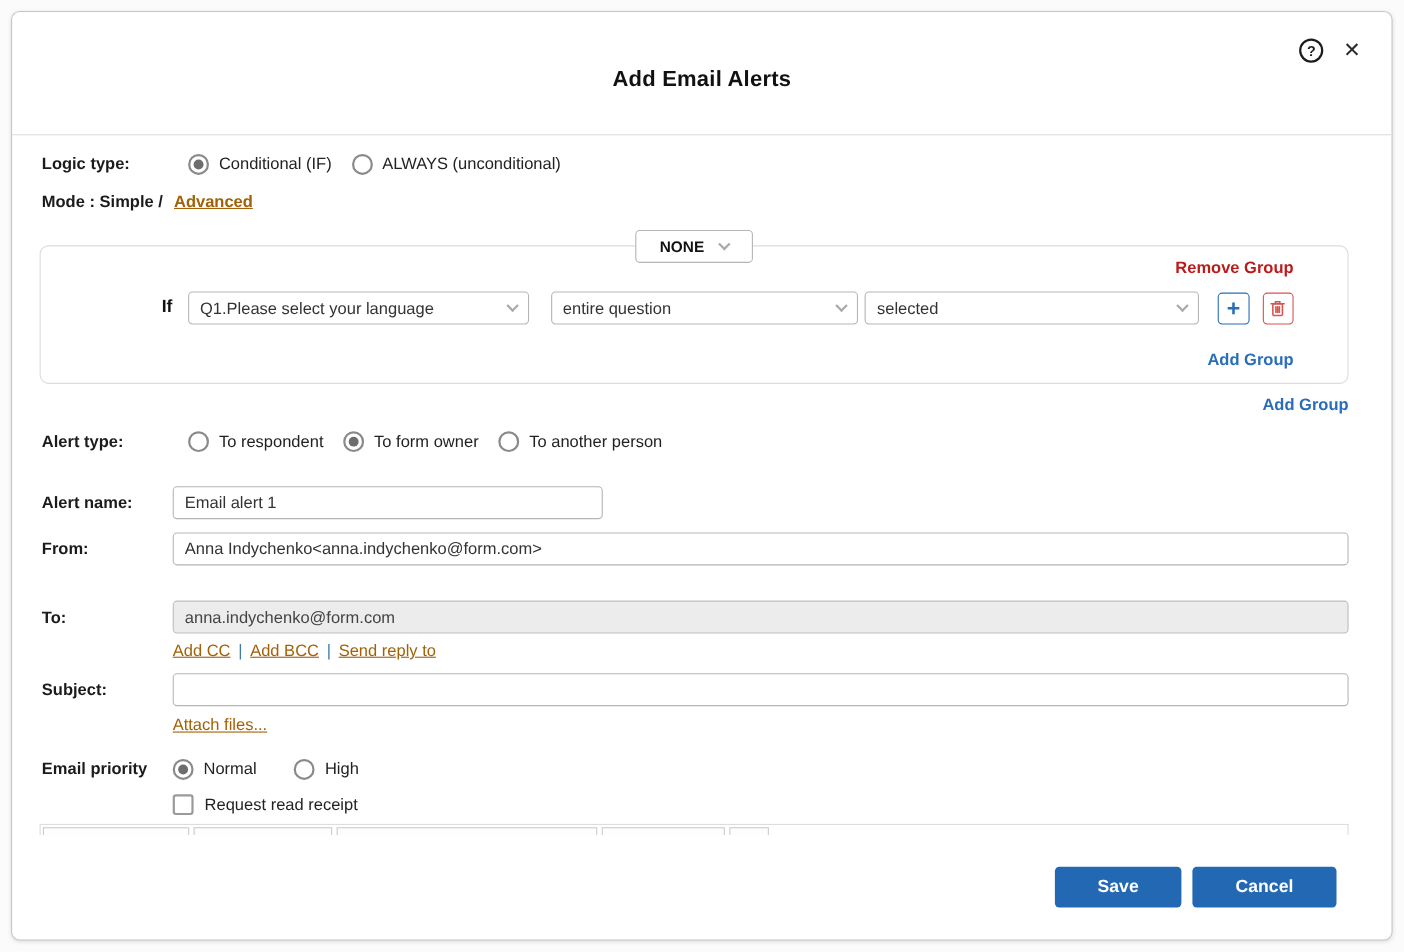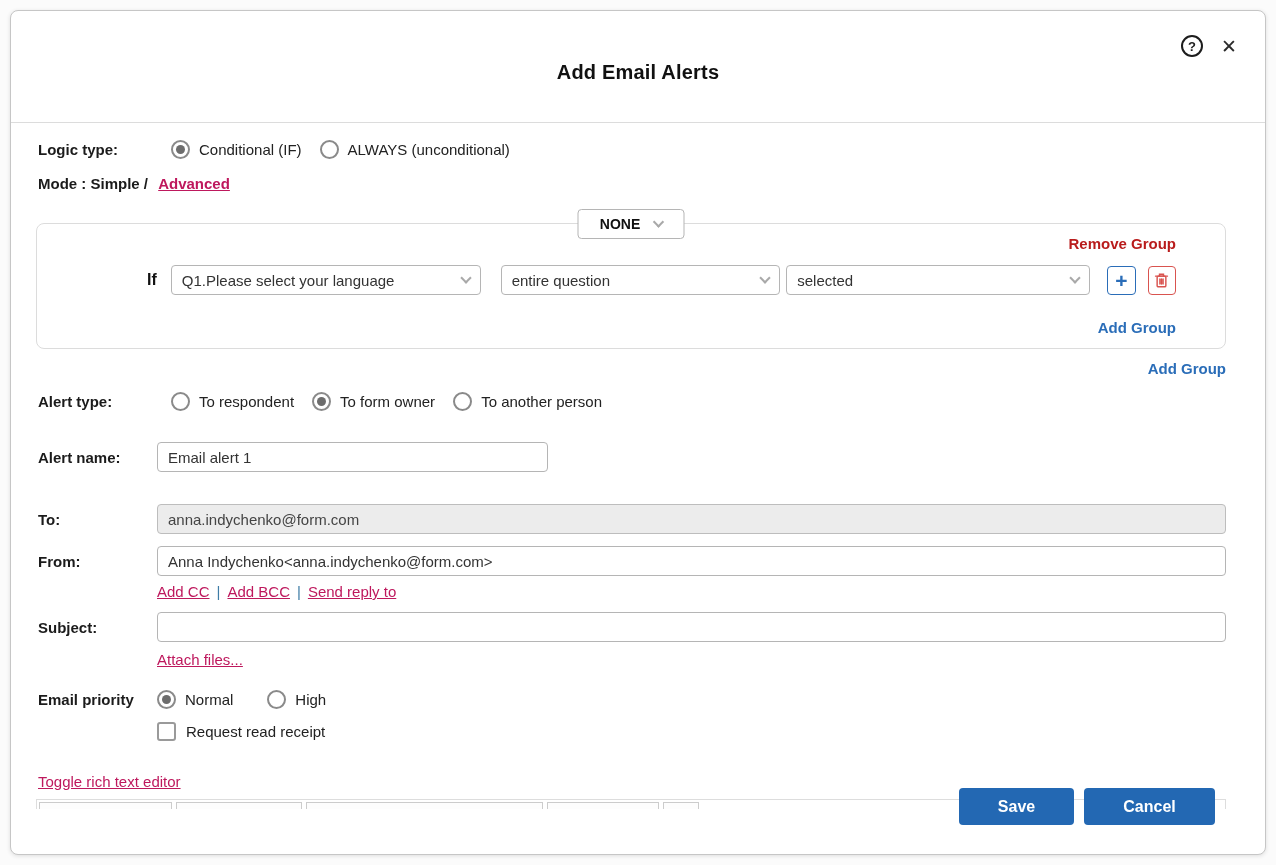--- a/index.html
+++ b/index.html
@@ -20,21 +20,21 @@
 
   
   .row { display: flex; align-items: center; }
   .row-label { width: 119px; flex: 0 0 119px; font-weight: 700; font-size: 15px; color: #1b1b1b; }
   .radio-option { display: flex; align-items: center; margin-right: 18px; cursor: pointer; }
   .radio { width: 19px; height: 19px; border: 2px solid #8a8a8a; border-radius: 50%; position: relative; flex: 0 0 19px; background: #fff; }
   .radio.checked::after { content: ""; position: absolute; left: 3px; top: 3px; width: 9px; height: 9px; border-radius: 50%; background: #6d6d6d; }
   .radio-label { margin-left: 9px; font-size: 15px; color: #222; white-space: nowrap; }
   .checkbox { width: 19px; height: 19px; border: 2px solid #9a9a9a; border-radius: 3px; background: #fff; flex: 0 0 19px; }
 
-  .link { color: #be185d; text-decoration: underline; font-size: 15px; cursor: pointer; text-align: right; }
+  .link { color: #a16207; text-decoration: underline; font-size: 15px; cursor: pointer; text-align: right; }
   .action-link { color: #2a6db8; font-weight: 700; font-size: 15px; text-decoration: none; cursor: pointer; }
   .danger-link { color: #b91c1c; font-weight: 700; font-size: 15px; cursor: pointer; }
 
   .text-input { height: 30px; border: 1px solid #b5b5b5; border-radius: 4px; font-family: "Liberation Sans", sans-serif; font-size: 15px; color: #333; padding: 0 10px; background: #fff; }
   .text-input:disabled { background: #ececec; border-color: #bdbdbd; color: #444; }
 
   .select { height: 30px; border: 1px solid #b5b5b5; border-radius: 4px; background: #fff; display: flex; align-items: center; padding: 0 10px; cursor: pointer; }
   .select-value { font-size: 15px; color: #333; flex: 1; white-space: nowrap; overflow: hidden; }
   .chevron-icon { width: 8px; height: 8px; border-right: 2px solid #a9a9a9; border-bottom: 2px solid #a9a9a9; transform: rotate(45deg); margin-top: -4px; flex: 0 0 8px; }
 
@@ -168,28 +168,28 @@
         <span class="radio"></span>
         <span class="radio-label">To another person</span>
       </div>
     </div>
 
     <div class="row alert-name-row">
       <div class="row-label">Alert name:</div>
       <input class="text-input alert-name-input" type="text" value="Email alert 1" style="">
     </div>
 
+    <div class="row from-row">
+      <div class="row-label">From:</div>
+      <input class="text-input wide-input" type="text" value="Anna Indychenko&lt;anna.indychenko@form.com&gt;" style="">
+    </div>
+
     <div class="row to-row">
       <div class="row-label">To:</div>
       <input class="text-input wide-input" type="text" disabled="" value="anna.indychenko@form.com" style="">
-    </div>
-
-    <div class="row from-row">
-      <div class="row-label">From:</div>
-      <input class="text-input wide-input" type="text" value="Anna Indychenko&lt;anna.indychenko@form.com&gt;" style="">
     </div>
 
     <div class="links-row">
       <a class="link">Add CC</a>
       <span class="sep">|</span>
       <a class="link">Add BCC</a>
       <span class="sep">|</span>
       <a class="link">Send reply to</a>
     </div>
 
@@ -211,23 +211,20 @@
       <div class="radio-option" style="margin-left:16px">
         <span class="radio"></span>
         <span class="radio-label">High</span>
       </div>
     </div>
     <div class="receipt-row">
       <span class="checkbox"></span>
       <span class="radio-label">Request read receipt</span>
     </div>
 
-    <div class="toggle-row">
-      <a class="link">Toggle rich text editor</a>
-    </div>
 
     <div class="editor-toolbar">
       <div class="toolbar-dropdown" style="width:133px"></div>
       <div class="toolbar-dropdown" style="width:126px"></div>
       <div class="toolbar-dropdown" style="width:237px"></div>
       <div class="toolbar-dropdown" style="width:112px"></div>
       <div class="toolbar-dropdown" style="width:36px"></div>
     </div>
 
   </div>

